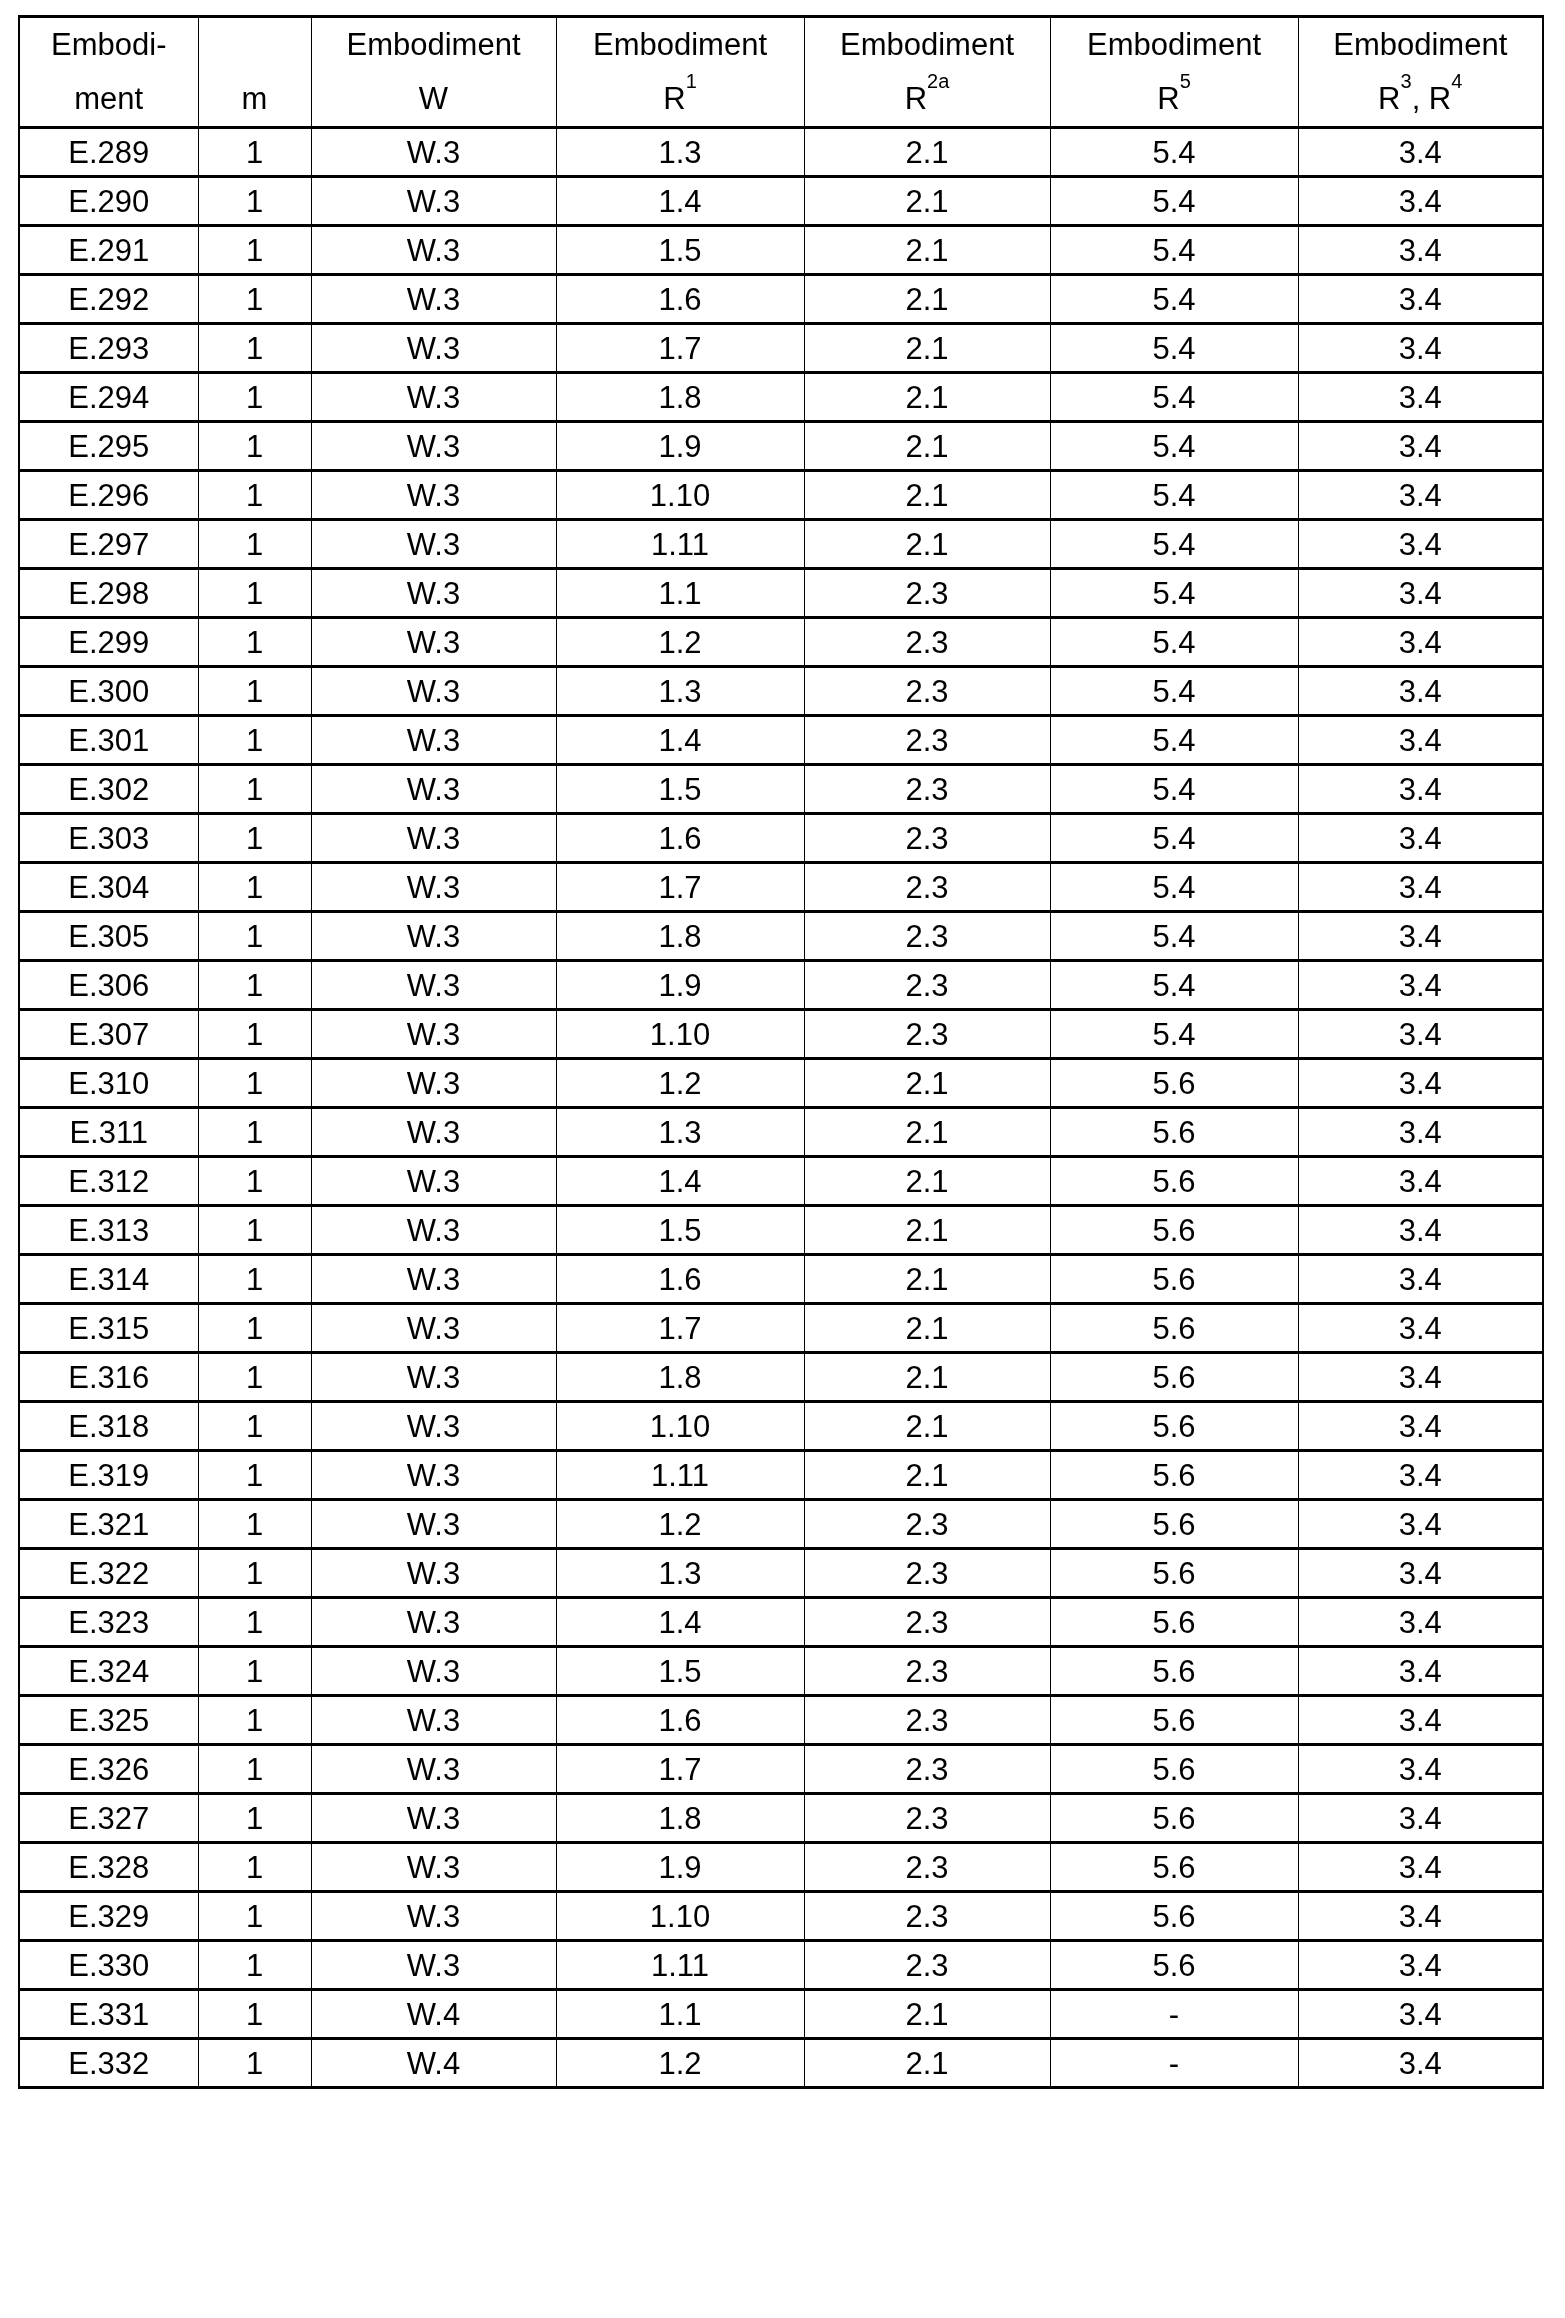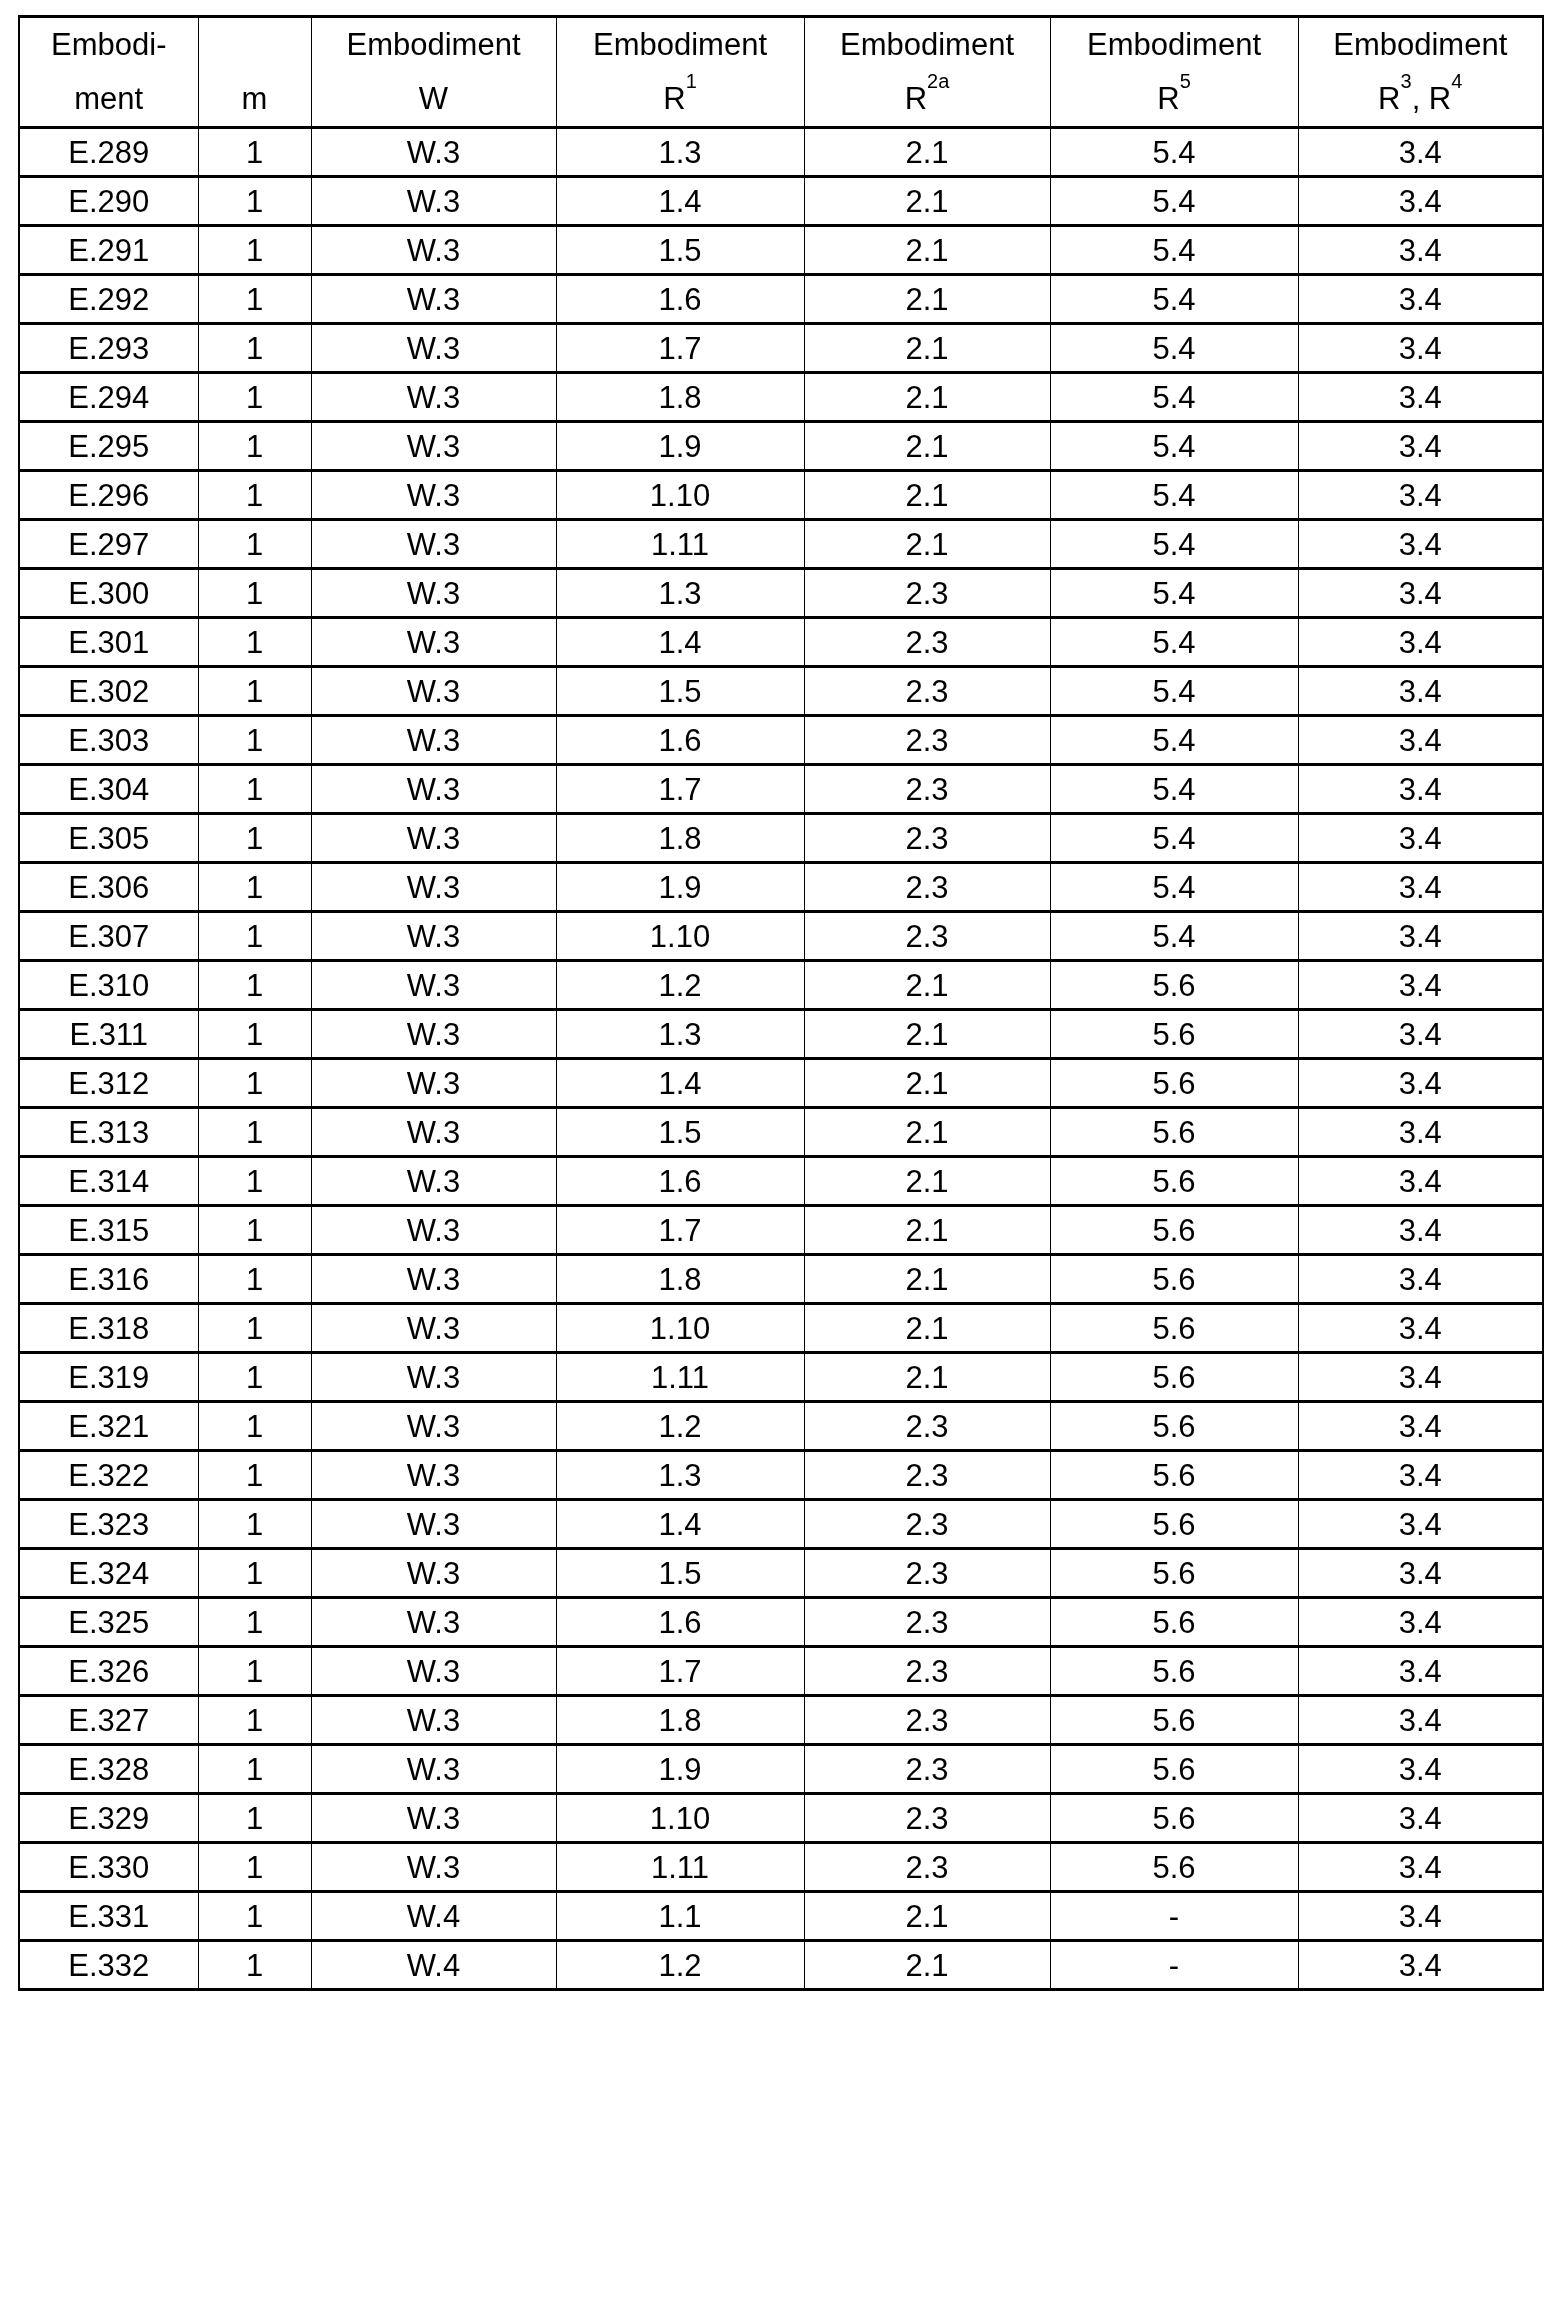--- a/index.html
+++ b/index.html
@@ -134,20 +134,38 @@
       <tr>
         <td>E.297</td>
         <td>1</td>
         <td>W.3</td>
         <td>1.11</td>
         <td>2.1</td>
         <td>5.4</td>
         <td>3.4</td>
       </tr>
       <tr>
+        <td>E.298</td>
+        <td>1</td>
+        <td>W.3</td>
+        <td>1.1</td>
+        <td>2.3</td>
+        <td>5.4</td>
+        <td>3.4</td>
+      </tr>
+      <tr>
+        <td>E.299</td>
+        <td>1</td>
+        <td>W.3</td>
+        <td>1.2</td>
+        <td>2.3</td>
+        <td>5.4</td>
+        <td>3.4</td>
+      </tr>
+      <tr>
         <td>E.300</td>
         <td>1</td>
         <td>W.3</td>
         <td>1.3</td>
         <td>2.3</td>
         <td>5.4</td>
         <td>3.4</td>
       </tr>
       <tr>
         <td>E.301</td>

